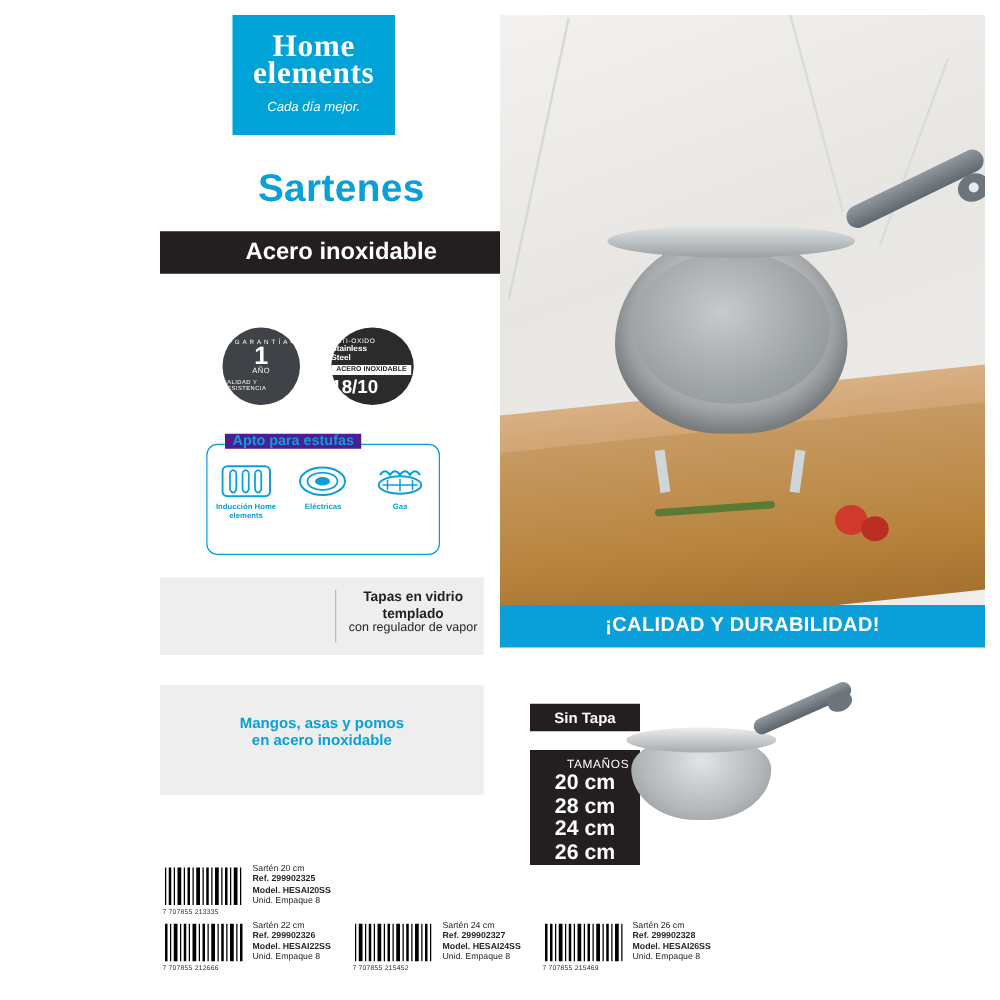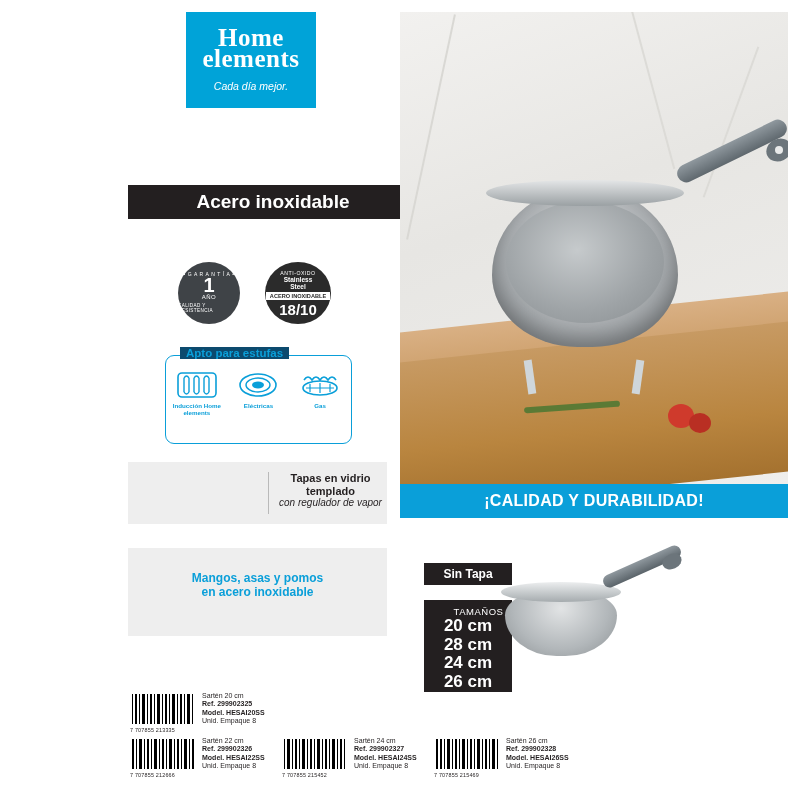--- a/index.html
+++ b/index.html
@@ -48,54 +48,54 @@
     display:flex;flex-direction:column;align-items:center;justify-content:center;
   }
   .seal-warranty .sw-top{font-size:5px;letter-spacing:.6px;margin-top:-2px;}
   .seal-warranty .sw-num{font-size:20px;font-weight:bold;line-height:17px;}
   .seal-warranty .sw-year{font-size:6px;letter-spacing:.5px;}
   .seal-warranty .sw-bot{font-size:4.6px;letter-spacing:.4px;margin-top:3px;}
 
   .seal-steel{
     left:265px;top:262px;width:66px;height:62px;
     background:#2b2b2b;color:#fff;border-radius:50%;
-    display:flex;flex-direction:column;align-items:center;justify-content:center;
+    display:flex;flex-direction:column;align-items:flex-start;justify-content:center;
   }
   .seal-steel .ss-anti{font-size:5.2px;letter-spacing:.5px;}
   .seal-steel .ss-st{font-size:6.5px;font-weight:bold;line-height:7px;}
   .seal-steel .ss-acero{font-size:5.6px;font-weight:bold;background:#fff;color:#2b2b2b;
      padding:1px 4px;margin:2px 0;}
   .seal-steel .ss-num{font-size:15px;font-weight:bold;line-height:15px;}
 
   
   .stoves{
     position:absolute;left:165px;top:355px;width:185px;height:87px;
     border:1.6px solid #0a9fd9;border-radius:9px;
   }
   .stoves-title{
-    position:absolute;left:14px;top:-9px;background:#0c4a6e;padding:0 6px;
+    position:absolute;left:14px;top:-9px;background:#4c1d95;padding:0 6px;
     color:#0a9fd9;font-size:11.5px;font-weight:bold;
   }
   .stove-row{display:flex;justify-content:space-around;margin-top:14px;}
   .stove-item{width:58px;text-align:center;color:#0a9fd9;}
   .stove-ico{height:30px;display:flex;align-items:center;justify-content:center;}
   .stove-cap{font-size:6.2px;font-weight:bold;line-height:7px;margin-top:2px;}
 
   
   .feat1{
     position:absolute;left:128px;top:462px;width:259px;height:62px;
     background:#eeeeee;
   }
   .feat1 .cell{position:absolute;top:10px;}
   .f1-left{left:10px;width:125px;display:flex;}
   .f1-txt{margin-left:6px;}
   .divider{position:absolute;left:140px;top:10px;width:1px;height:42px;background:#b9b9b9;}
   .f1-right{left:150px;width:105px;text-align:center;}
   .feat-bold{font-size:11px;font-weight:bold;color:#231f20;line-height:12.5px;}
-  .feat-ital{font-size:10px;font-style:italic;color:#231f20;line-height:12px;}
+  .feat-ital{font-size:10px;color:#231f20;line-height:12px;}
 
   .feat2{
     position:absolute;left:128px;top:548px;width:259px;height:88px;
     background:#eeeeee;text-align:center;padding-top:23px;box-sizing:border-box;
   }
 
   
   .hero{
     position:absolute;left:400px;top:12px;width:388px;height:472px;
     background:linear-gradient(160deg,#f2f1ef 0%,#e7e6e3 40%,#efeeec 100%);
@@ -201,20 +201,21 @@
 <body>
 
 <div class="sheet">
 
   <div class="logo-box">
     <div class="logo-home">Home</div>
     <div class="logo-elem">elements</div>
     <div class="logo-tag">Cada día mejor.</div>
   </div>
 
+  <div class="title">Sartenes</div>
   <div class="subtitle-bar">Acero inoxidable</div>
 
   <div class="seal seal-warranty">
     <div class="sw-top">• G A R A N T Í A •</div>
     <div class="sw-num">1</div>
     <div class="sw-year">AÑO</div>
     <div class="sw-bot">CALIDAD Y RESISTENCIA</div>
   </div>
 
   <div class="seal seal-steel">

